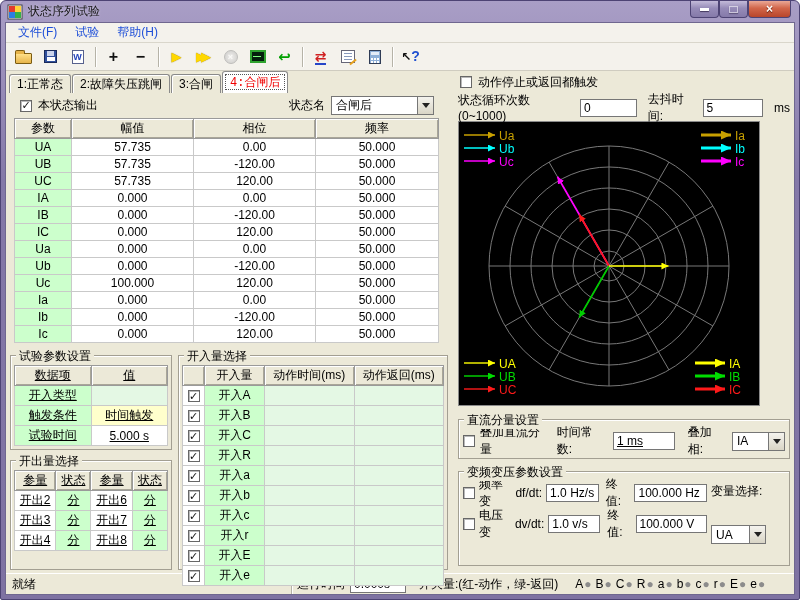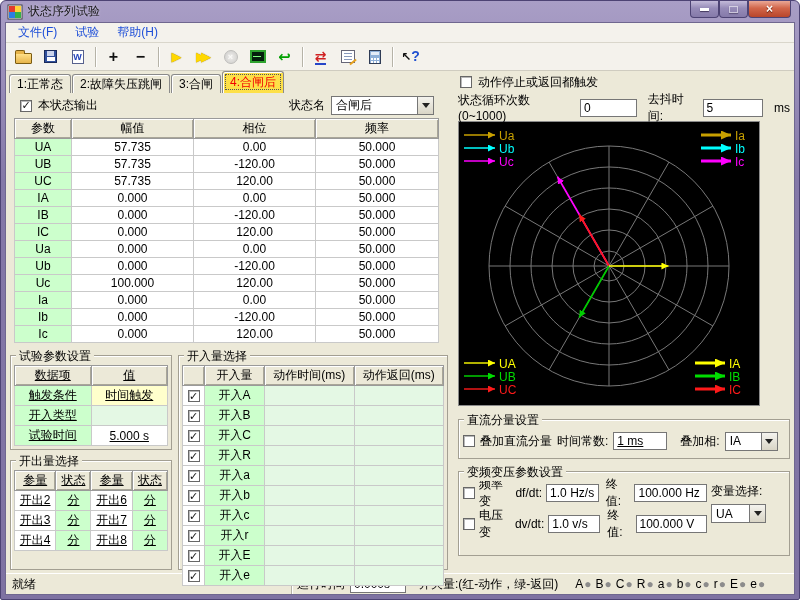--- a/index.html
+++ b/index.html
@@ -48,21 +48,21 @@
   .calc{width:12px;height:14px;background:#8fb0d8;border:1px solid #2f3c55;}
   .calc::before{content:"";position:absolute;left:1px;top:1px;width:8px;height:3px;background:#e4ecf7;}
   .calc::after{content:"";position:absolute;left:1px;top:7px;width:2px;height:2px;background:#fff;box-shadow:3px 0 0 #fff,6px 0 0 #fff,0 3px 0 #fff,3px 3px 0 #fff,6px 3px 0 #fff;}
   .helpg{font-weight:bold;font-size:12px;line-height:15px;color:#111;}
   .helpg b{color:#2050d0;font-size:14px;}
   
   .tabband{height:22px;display:flex;background:#ece9d8;}
   .tabs-holder{width:446px;display:flex;align-items:flex-end;padding-left:3px;}
   .tab{height:19px;padding:0 7px;display:flex;align-items:center;font-size:12px;color:#000;background:#ece9d8;
     border:1px solid #8a8a8a;border-bottom:none;border-radius:3px 3px 0 0;margin-right:1px;box-shadow:inset 1px 1px 0 #fff;}
-  .tab.active{height:22px;background:#fde047;color:#f00000;outline:1px dotted #555;outline-offset:-4px;}
+  .tab.active{height:22px;background:#ffffff;color:#f00000;outline:1px dotted #555;outline-offset:-4px;font-family:Liberation Mono, monospace;}
   .trigger-row{flex:1;display:flex;align-items:center;gap:6px;padding-left:8px;font-size:12px;}
   
   .main{flex:1;display:flex;background:#ece9d8;}
   .left-col{width:446px;}
   .state-row{display:flex;align-items:center;height:25px;padding:0 12px 0 14px;gap:6px;font-size:12px;}
   .sr-spacer{flex:1;}
   .combo{display:flex;height:19px;border-radius:6px;}
   .combo .cval{background:#fff;border:1px solid #767676;border-right:none;display:flex;align-items:center;padding-left:4px;font-size:12px;}
   .combo .cbtn{width:17px;background:linear-gradient(#f4f3ee,#d9d5c6);border:1px solid #767676;display:flex;align-items:center;justify-content:center;}
   .arr-dn{width:0;height:0;border-left:4px solid transparent;border-right:4px solid transparent;border-top:5px solid #222;}
@@ -90,21 +90,21 @@
   .cbx.on::after{content:"✓";font-weight:bold;}
   
   .right-col{flex:1;padding:2px 4px 0 6px;font-size:12px;}
   .loop-row{display:flex;align-items:center;gap:5px;height:25px;}
   .tb-input{background:#fff;border:1px solid #767676;height:18px;font-size:12px;display:flex;align-items:center;padding-left:3px;overflow:hidden;white-space:nowrap;}
   .chart-box{width:302px;height:285px;background:#000;border:1px solid #8a8a8a;margin-top:1px;}
   .dc-row{display:flex;align-items:center;gap:5px;height:22px;}
   .vf-grid{display:flex;gap:4px;}
   .vf-left{flex:1;display:flex;flex-direction:column;gap:11px;}
   .vf-row{display:flex;align-items:center;gap:4px;height:20px;}
-  .vf-right{width:74px;display:flex;flex-direction:column;gap:4px;padding-top:0;}
+  .vf-right{width:74px;display:flex;flex-direction:column;gap:25px;padding-top:0;}
   
   .statusbar{height:21px;background:#ece9d8;border-top:1px solid #fff;display:flex;align-items:center;font-size:12px;}
   .sb-ready{flex:0 0 286px;padding-left:6px;height:100%;display:flex;align-items:center;border-right:1px solid #b5b2a6;box-shadow:1px 0 0 #fff;}
   .sb-label{padding:0 5px;}
   .sb-runtime{width:56px;}
   .sb-inds{display:flex;gap:4px;margin-left:12px;align-items:center;}
   .ind{display:inline-flex;align-items:center;gap:1px;}
   .ind-d{color:#8c8c8c;font-size:12px;line-height:12px;}
 </style>
 </head>
@@ -318,26 +318,26 @@
                     <col style="width:50%">
                   </colgroup>
                 <thead>
                     <tr>
                       <th>数据项</th>
                       <th>值</th>
                     </tr>
                   </thead>
                 <tbody>
                     <tr>
+                      <td class="green">开入类型</td>
+                      <td style="background: rgb(228, 248, 228);"></td>
+                    </tr>
+                    <tr>
                       <td class="green">触发条件</td>
                       <td style="background: rgb(255, 255, 204);">时间触发</td>
-                    </tr>
-                    <tr>
-                      <td class="green">开入类型</td>
-                      <td style="background: rgb(228, 248, 228);"></td>
                     </tr>
                     <tr>
                       <td class="green">试验时间</td>
                       <td style="background: rgb(255, 255, 255);">5.000 s</td>
                     </tr>
                   </tbody>
               </table>
             </div>
             <div class="grp" style="margin-top:10px;flex:1;">
               <span class="grp-title">开出量选择</span>
@@ -568,21 +568,21 @@
               <text x="270" y="271.5" fill="#ff1a1a" font-size="12px" font-family="&quot;DejaVu Sans Mono&quot;,monospace">IC</text>
             </svg>
         </div>
 
         <div class="grp" style="margin-top:13px;padding:10px 4px 6px 4px;">
           <span class="grp-title">直流分量设置</span>
           <div class="dc-row">
             <span class="cbx"></span>
             <span>叠加直流分量</span>
             <span>时间常数:</span>
-            <div class="tb-input" style="width:54px;text-decoration:underline;">1 ms</div>
+            <div class="tb-input" style="width:62px;text-decoration:underline;">1 ms</div>
             <span style="margin-left:8px;">叠加相:</span>
             <div class="combo">
               <div class="cval" style="width:36px;">IA</div>
               <div class="cbtn">
                   <span class="arr-dn"></span>
                 </div>
             </div>
           </div>
         </div>
 

